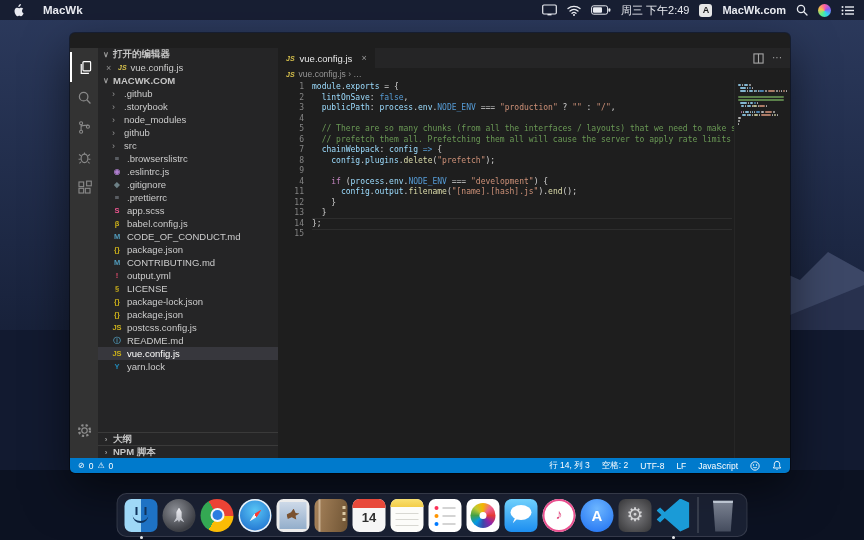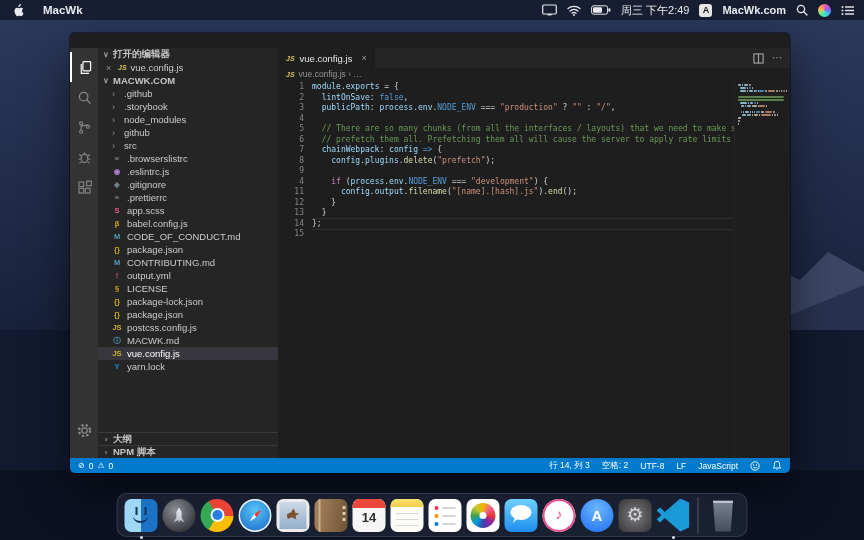--- a/index.html
+++ b/index.html
@@ -376,21 +376,21 @@
         <div class="tree-row">
           <span class="fglyph" style="color: rgb(203, 176, 26);">{}</span>
           <span>package.json</span>
         </div>
         <div class="tree-row">
           <span class="fglyph" style="color: rgb(203, 176, 26);">JS</span>
           <span>postcss.config.js</span>
         </div>
         <div class="tree-row">
           <span class="fglyph" style="color: rgb(81, 154, 186);">ⓘ</span>
-          <span>MACWK.md</span>
+          <span>README.md</span>
         </div>
         <div class="tree-row selected">
           <span class="fglyph" style="color: rgb(203, 176, 26);">JS</span>
           <span>vue.config.js</span>
         </div>
         <div class="tree-row">
           <span class="fglyph" style="color: rgb(33, 136, 182);">Y</span>
           <span>yarn.lock</span>
         </div>
       </div>

